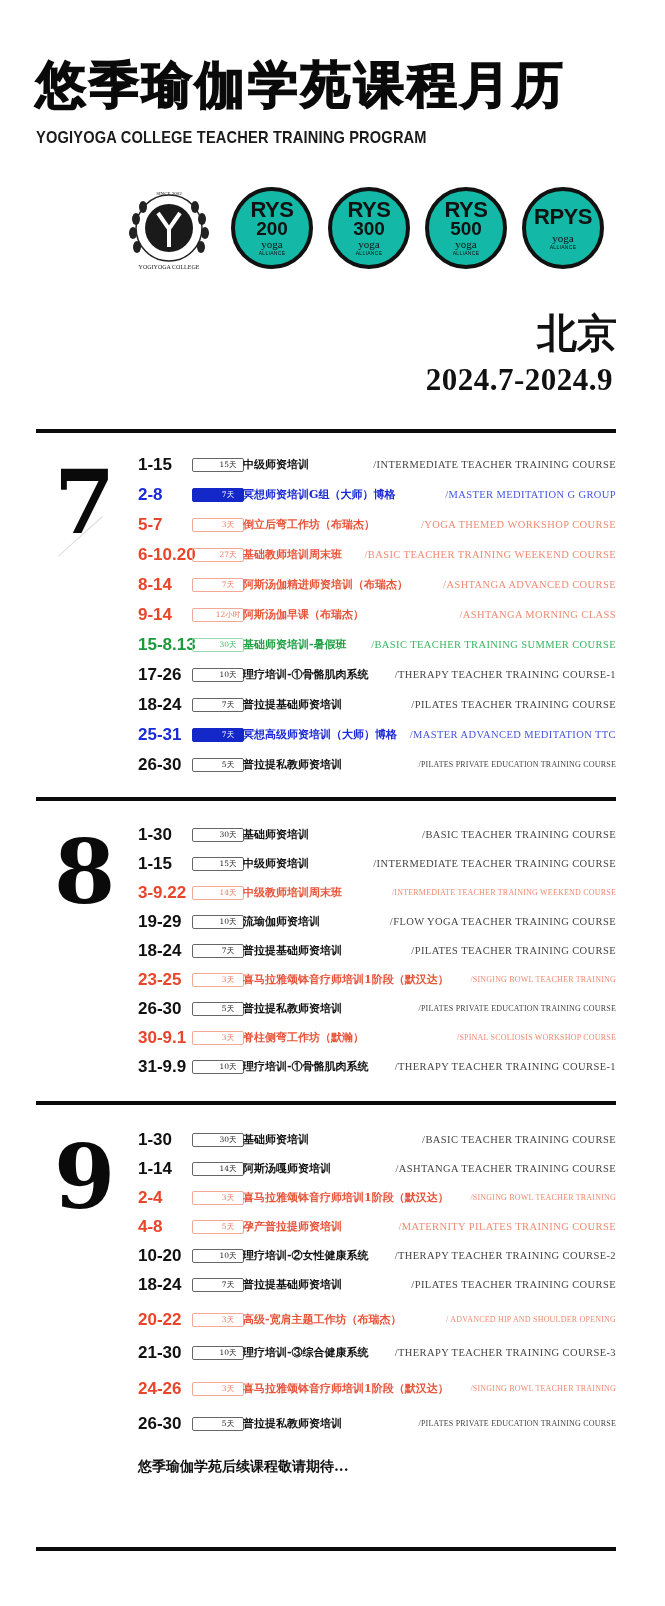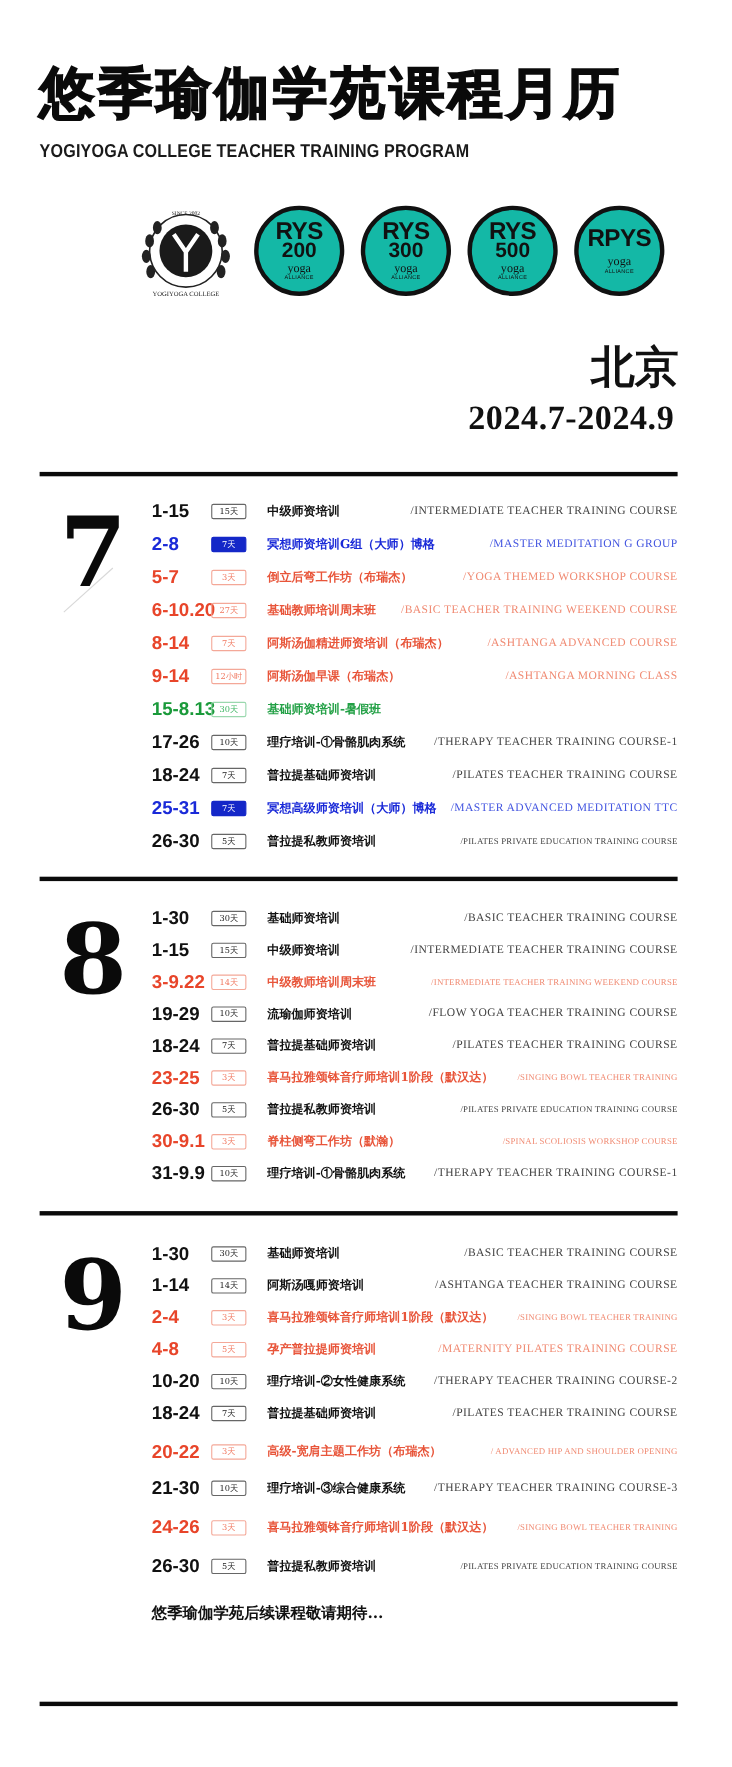--- a/index.html
+++ b/index.html
@@ -14,21 +14,21 @@
   .badge .b3 { font-family:Liberation Serif, serif; font-size:11px; line-height:11px; margin-top:1px; }
   .badge .b4 { font-family:"Liberation Sans", sans-serif; font-size:5px; line-height:6px; letter-spacing:0.3px; }
   .city { position:absolute; right:48px; top:306px; font-size:40px; font-weight:bold; font-family:"DejaVu Serif", serif; color:#111; }
   .range { position:absolute; right:52px; top:362px; font-size:31px; font-weight:bold; font-family:"Liberation Serif", serif; color:#111; letter-spacing:0.5px; }
   .rule { position:absolute; left:36px; width:580px; height:4px; background:#0b0b0b; }
   .month { position:absolute; left:36px; width:580px; }
   .month-num { position:absolute; left:18px; font-family:"DejaVu Serif", serif; font-weight:bold; font-size:88px; line-height:88px; color:#0a0a0a; }
   .diag { position:absolute; width:60px; height:1px; background:#d8d8d8; transform:rotate(-42deg); transform-origin:left; }
   .row { position:absolute; left:0; width:580px; height:20px; }
   .date { position:absolute; left:102px; top:0; font-family:"Liberation Sans", sans-serif; font-weight:bold; font-size:17px; line-height:18px; white-space:nowrap; }
-  .tag { position:absolute; left:156px; top:2px; width:30px; height:12px; border:1px solid #777; border-radius:2px; font-size:7.5px; line-height:12px; text-align:center; font-family:"DejaVu Serif", serif; box-sizing:content-box; }
+  .tag { position:absolute; left:156px; top:2px; width:30px; height:12px; border:1px solid #777; border-radius:2px; font-size:7.5px; line-height:12px; text-align:center; font-family:"DejaVu Serif", serif; box-sizing:content-box;padding-left:20px; }
   .cn { position:absolute; left:207px; top:0; font-size:11px; line-height:18px; font-weight:bold; font-family:"DejaVu Serif", serif; white-space:nowrap; }
   .en { position:absolute; right:0; top:0; font-size:10.5px; line-height:18px; font-family:"Liberation Serif", serif; white-space:nowrap; letter-spacing:0.4px; }
   .en.small { font-size:8px; letter-spacing:0.2px; }
   .c-black .date, .c-black .cn { color:#111; } .c-black .en { color:#444;font-family:Liberation Serif, serif; } .c-black .tag { color:#222; border-color:#666; }
   .c-blue .date, .c-blue .cn { color:#1a2ad8; } .c-blue .en { color:#4456e0; } .c-blue .tag { background:#1427c8; color:#fff; border-color:#1427c8; }
   .c-red .date { color:#e8452a; } .c-red .cn { color:#e8553a; } .c-red .en { color:#f08a72; } .c-red .tag { color:#f07a62; border-color:#f4a898; }
   .c-green .date { color:#1a9a3a; } .c-green .cn { color:#22a045; } .c-green .en { color:#3ab560; } .c-green .tag { color:#3ab560; border-color:#9ad8ae; }
   .footer { position:absolute; left:138px; top:1458px; font-size:14px; font-weight:bold; font-family:"DejaVu Serif", serif; color:#111; }
 </style>
 </head>
@@ -126,20 +126,21 @@
     <div class="row c-red" style="top: 150px;">
       <span class="date">9-14</span>
       <span class="tag">12小时</span>
       <span class="cn">阿斯汤伽早课（布瑞杰）</span>
       <span class="en">/ASHTANGA MORNING CLASS</span>
     </div>
     <div class="row c-green" style="top: 180px;">
       <span class="date">15-8.13</span>
       <span class="tag">30天</span>
       <span class="cn">基础师资培训-暑假班</span>
+      <span class="en">/BASIC TEACHER TRAINING SUMMER COURSE</span>
     </div>
     <div class="row c-black" style="top: 210px;">
       <span class="date">17-26</span>
       <span class="tag">10天</span>
       <span class="cn">理疗培训-①骨骼肌肉系统</span>
       <span class="en">/THERAPY TEACHER TRAINING COURSE-1</span>
     </div>
     <div class="row c-black" style="top: 240px;">
       <span class="date">18-24</span>
       <span class="tag">7天</span>

